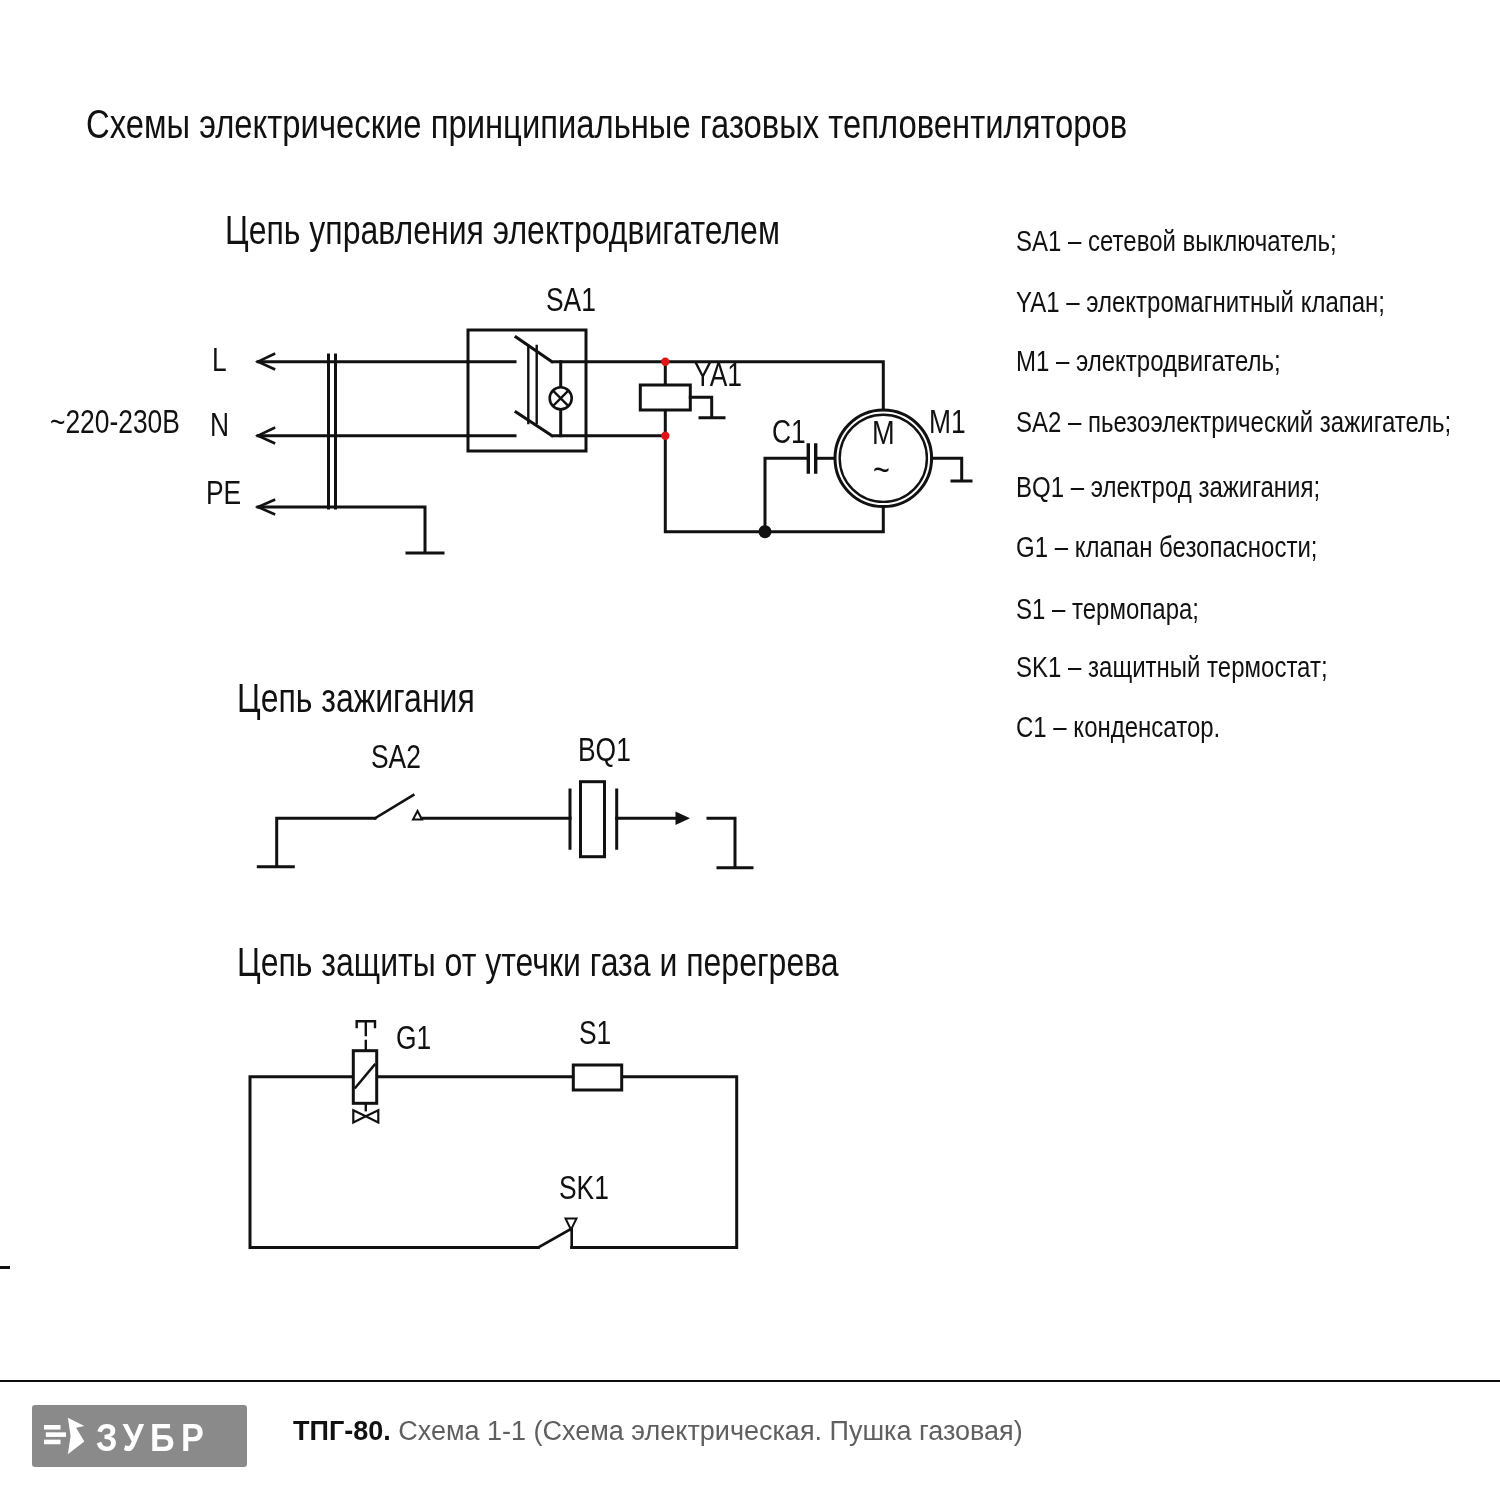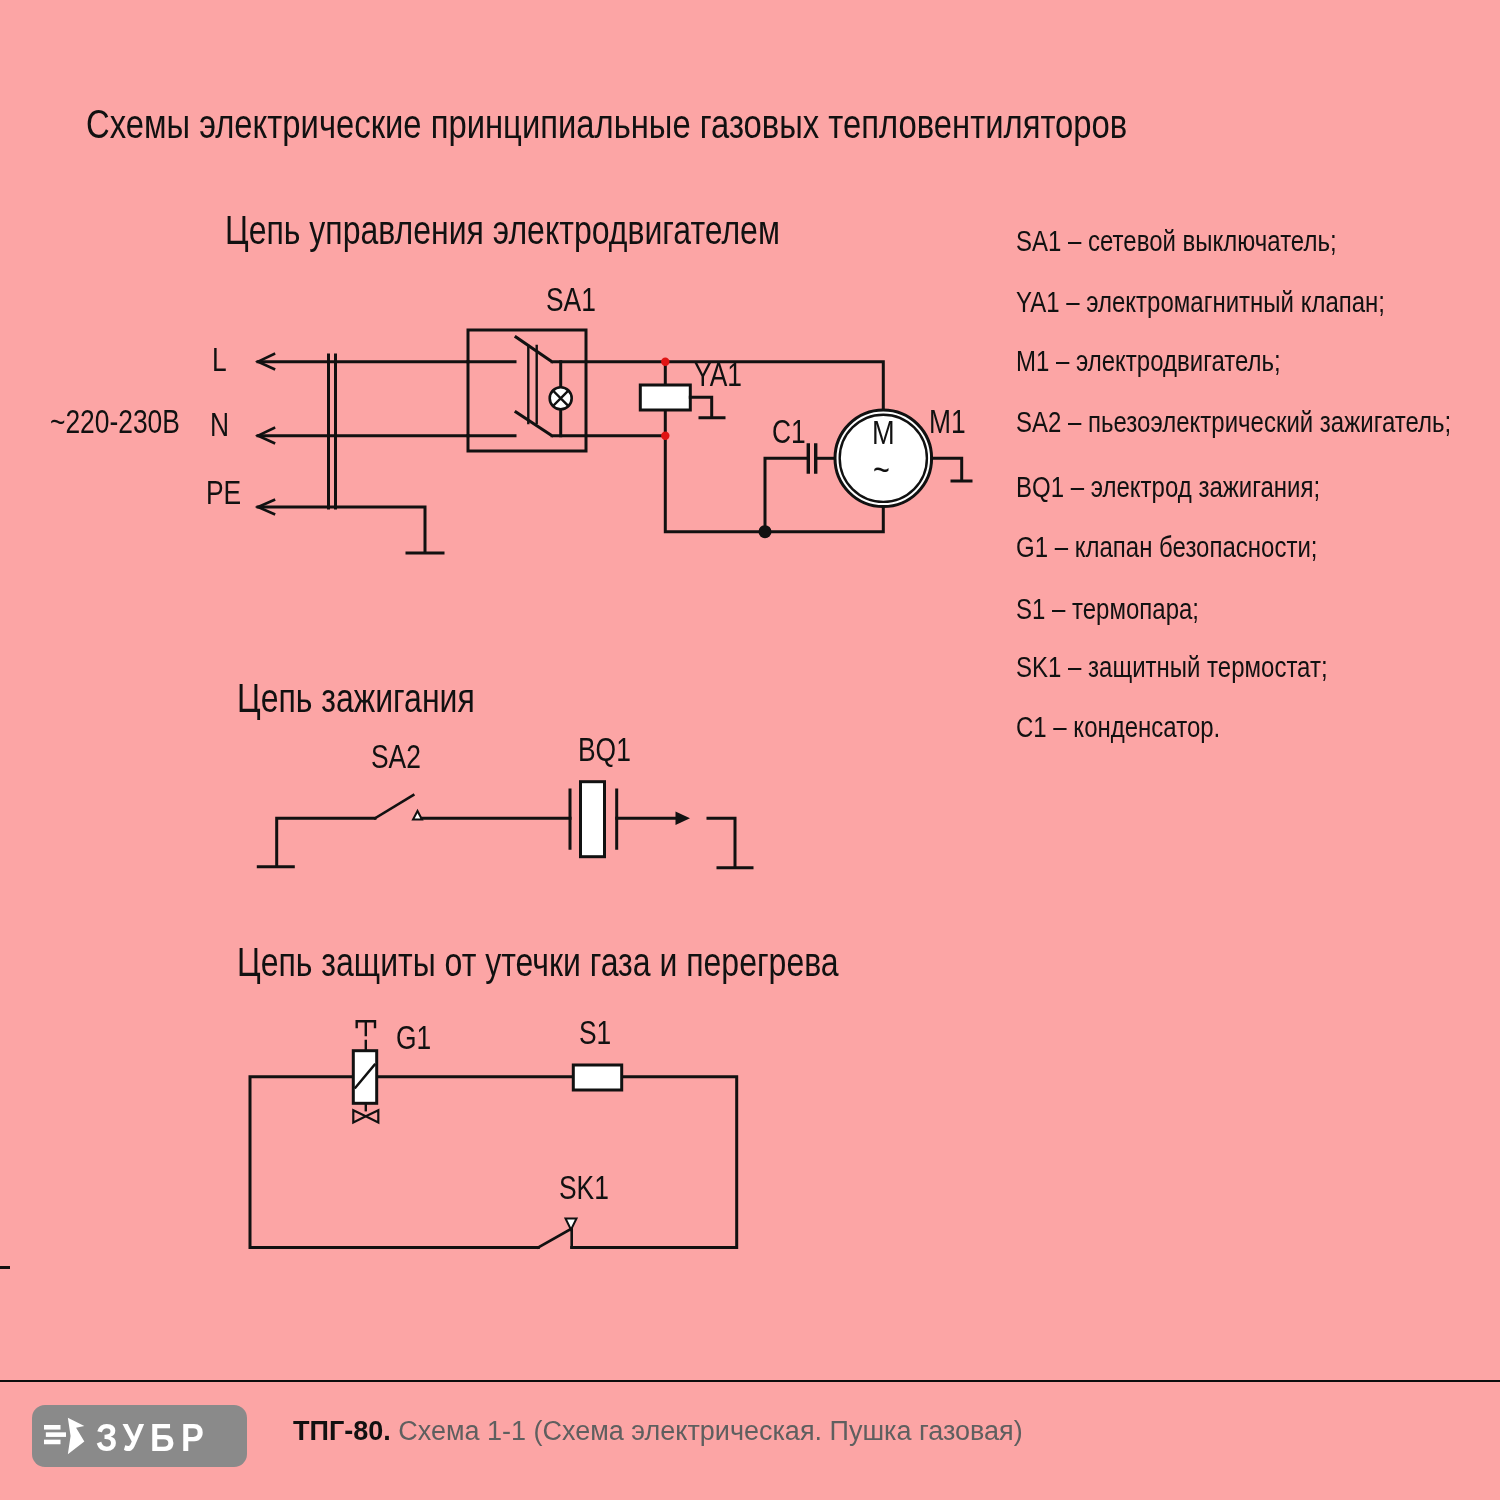--- a/index.html
+++ b/index.html
@@ -1,25 +1,25 @@
 <!DOCTYPE html>
 <html><head>
 <meta charset="utf-8">
 <style>
   html,body{margin:0;padding:0;background:#e8e8e8;}
-  #page{position:relative;width:1500px;height:1500px;background:#fca5a5;overflow:hidden;
+  #page{position:relative;width:1500px;height:1500px;background:#ffffff;overflow:hidden;
         font-family:"Liberation Sans",sans-serif;color:#111;}
   svg{position:absolute;left:0;top:0;}
   .tech{position:absolute;line-height:1;white-space:nowrap;color:#111;
         transform:scaleX(0.8);transform-origin:0 0;}
   .legend-item{position:absolute;left:1016px;font-size:30px;line-height:1;white-space:nowrap;
         transform:scaleX(0.8);transform-origin:0 0;color:#111;}
   #footer-rule{position:absolute;left:0;top:1380px;width:1500px;height:2px;background:#0d0d0d;}
   #logo-box{position:absolute;left:32px;top:1405px;width:215px;height:62px;background:#8a8a8a;
-        border-radius:13px;}
+        border-radius:3px;}
   #logo-text{position:absolute;left:64px;top:14px;font-size:38px;font-weight:bold;color:#fff;
         letter-spacing:7px;line-height:1;transform:scaleX(0.9);transform-origin:0 0;}
   #footer-caption{position:absolute;left:293px;top:1416px;font-size:27px;line-height:1.15;white-space:nowrap;}
   #footer-caption .model{font-weight:bold;color:#111;}
   #footer-caption .subtitle{color:#5f5f5f;}
   #margin-tick{position:absolute;left:0;top:1266px;width:10px;height:3px;background:#111;}
 </style>
 </head>
 <body>
 

